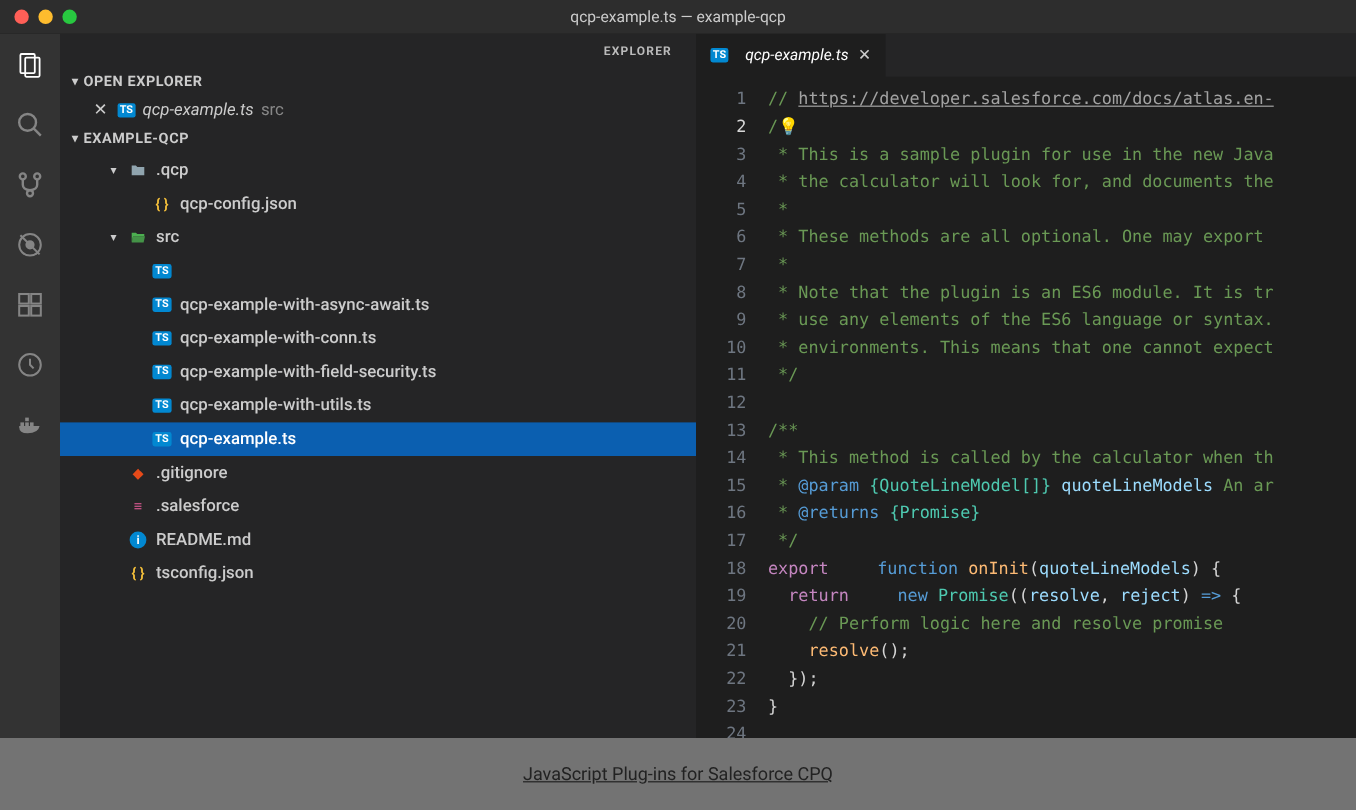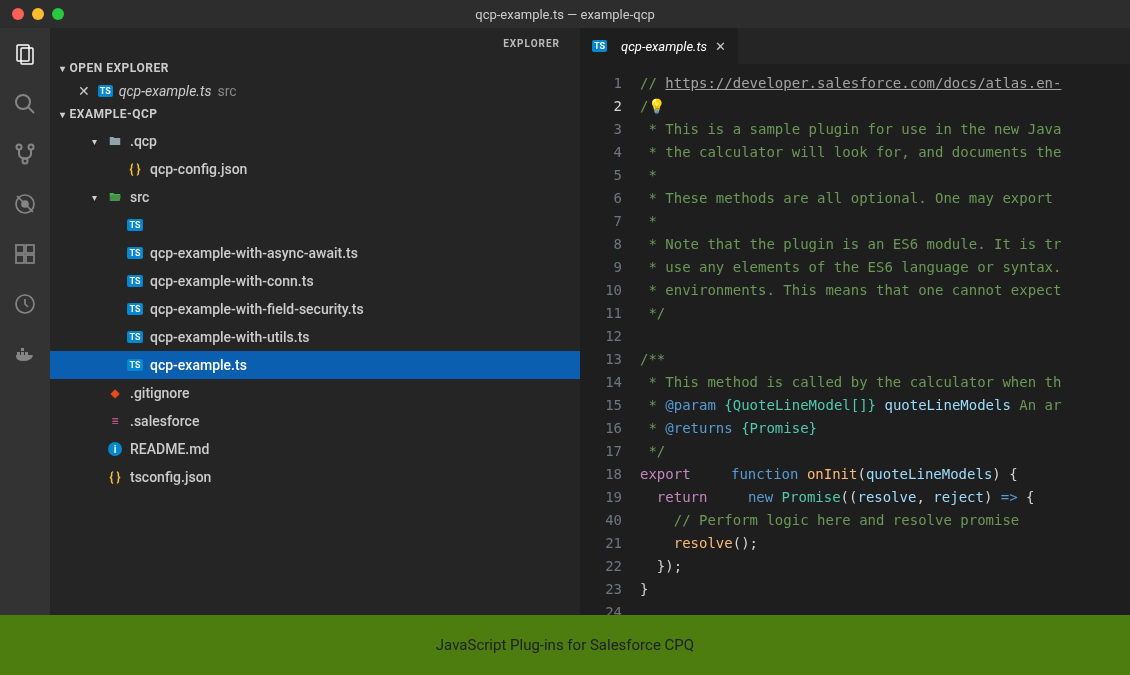--- a/index.html
+++ b/index.html
@@ -54,21 +54,21 @@
 .lnk { color:#a3a3a3; text-decoration:underline; }
 .kw { color:#c586c0; }
 .kw2 { color:#569cd6;margin-left:32px; }
 .fn { color:#fdba74; }
 .prm { color:#9cdcfe; }
 .tag { color:#569cd6; }
 .type { color:#4ec9b0; }
 .pun { color:#d4d4d4; }
 .op { color:#569cd6; }
 .bulb { color:#ffcc00; }
-.caption { height:60px; display:flex; align-items:center; justify-content:center; font-size:15px; color:#222; background:#4d7c0f; }
+.caption { height:60px; display:flex; align-items:center; justify-content:center; font-size:15px; color:#222; background:#737373;text-decoration:underline; }
 </style>
 </head>
 <body>
 
 <div class="outer">
   <div class="vscode">
     <div class="titlebar">
       <div class="traffic">
         <div class="tlight tl-red"></div>
         <div class="tlight tl-yellow"></div>
@@ -259,21 +259,21 @@
               <div class="ln">10</div>
               <div class="ln">11</div>
               <div class="ln">12</div>
               <div class="ln">13</div>
               <div class="ln">14</div>
               <div class="ln">15</div>
               <div class="ln">16</div>
               <div class="ln">17</div>
               <div class="ln">18</div>
               <div class="ln">19</div>
-              <div class="ln">40</div>
+              <div class="ln">20</div>
               <div class="ln">21</div>
               <div class="ln">22</div>
               <div class="ln">23</div>
               <div class="ln">24</div>
             </div>
           <div class="code" id="code"><div class="r"><span class="cmt">// </span><span class="lnk">https://developer.salesforce.com/docs/atlas.en-</span></div><div class="r"><span class="cmt">/</span><span class="bulb">💡</span></div><div class="r"><span class="cmt"> * This is a sample plugin for use in the new Java</span></div><div class="r"><span class="cmt"> * the calculator will look for, and documents the</span></div><div class="r"><span class="cmt"> *</span></div><div class="r"><span class="cmt"> * These methods are all optional. One may export </span></div><div class="r"><span class="cmt"> *</span></div><div class="r"><span class="cmt"> * Note that the plugin is an ES6 module. It is tr</span></div><div class="r"><span class="cmt"> * use any elements of the ES6 language or syntax.</span></div><div class="r"><span class="cmt"> * environments. This means that one cannot expect</span></div><div class="r"><span class="cmt"> */</span></div><div class="r"><span class="pun"></span></div><div class="r"><span class="cmt">/**</span></div><div class="r"><span class="cmt"> * This method is called by the calculator when th</span></div><div class="r"><span class="cmt"> * </span><span class="tag">@param </span><span class="type">{QuoteLineModel[]}</span><span class="prm"> quoteLineModels</span><span class="cmt"> An ar</span></div><div class="r"><span class="cmt"> * </span><span class="tag">@returns </span><span class="type">{Promise}</span></div><div class="r"><span class="cmt"> */</span></div><div class="r"><span class="kw">export </span><span class="kw2">function </span><span class="fn">onInit</span><span class="pun">(</span><span class="prm">quoteLineModels</span><span class="pun">) {</span></div><div class="r"><span class="pun">  </span><span class="kw">return </span><span class="kw2">new </span><span class="type">Promise</span><span class="pun">((</span><span class="prm">resolve</span><span class="pun">, </span><span class="prm">reject</span><span class="pun">) </span><span class="op">=&gt;</span><span class="pun"> {</span></div><div class="r"><span class="cmt">    // Perform logic here and resolve promise</span></div><div class="r"><span class="pun">    </span><span class="fn">resolve</span><span class="pun">();</span></div><div class="r"><span class="pun">  });</span></div><div class="r"><span class="pun">}</span></div><div class="r"><span class="pun"></span></div></div>
         </div>
       </div>
     </div>
   </div>

